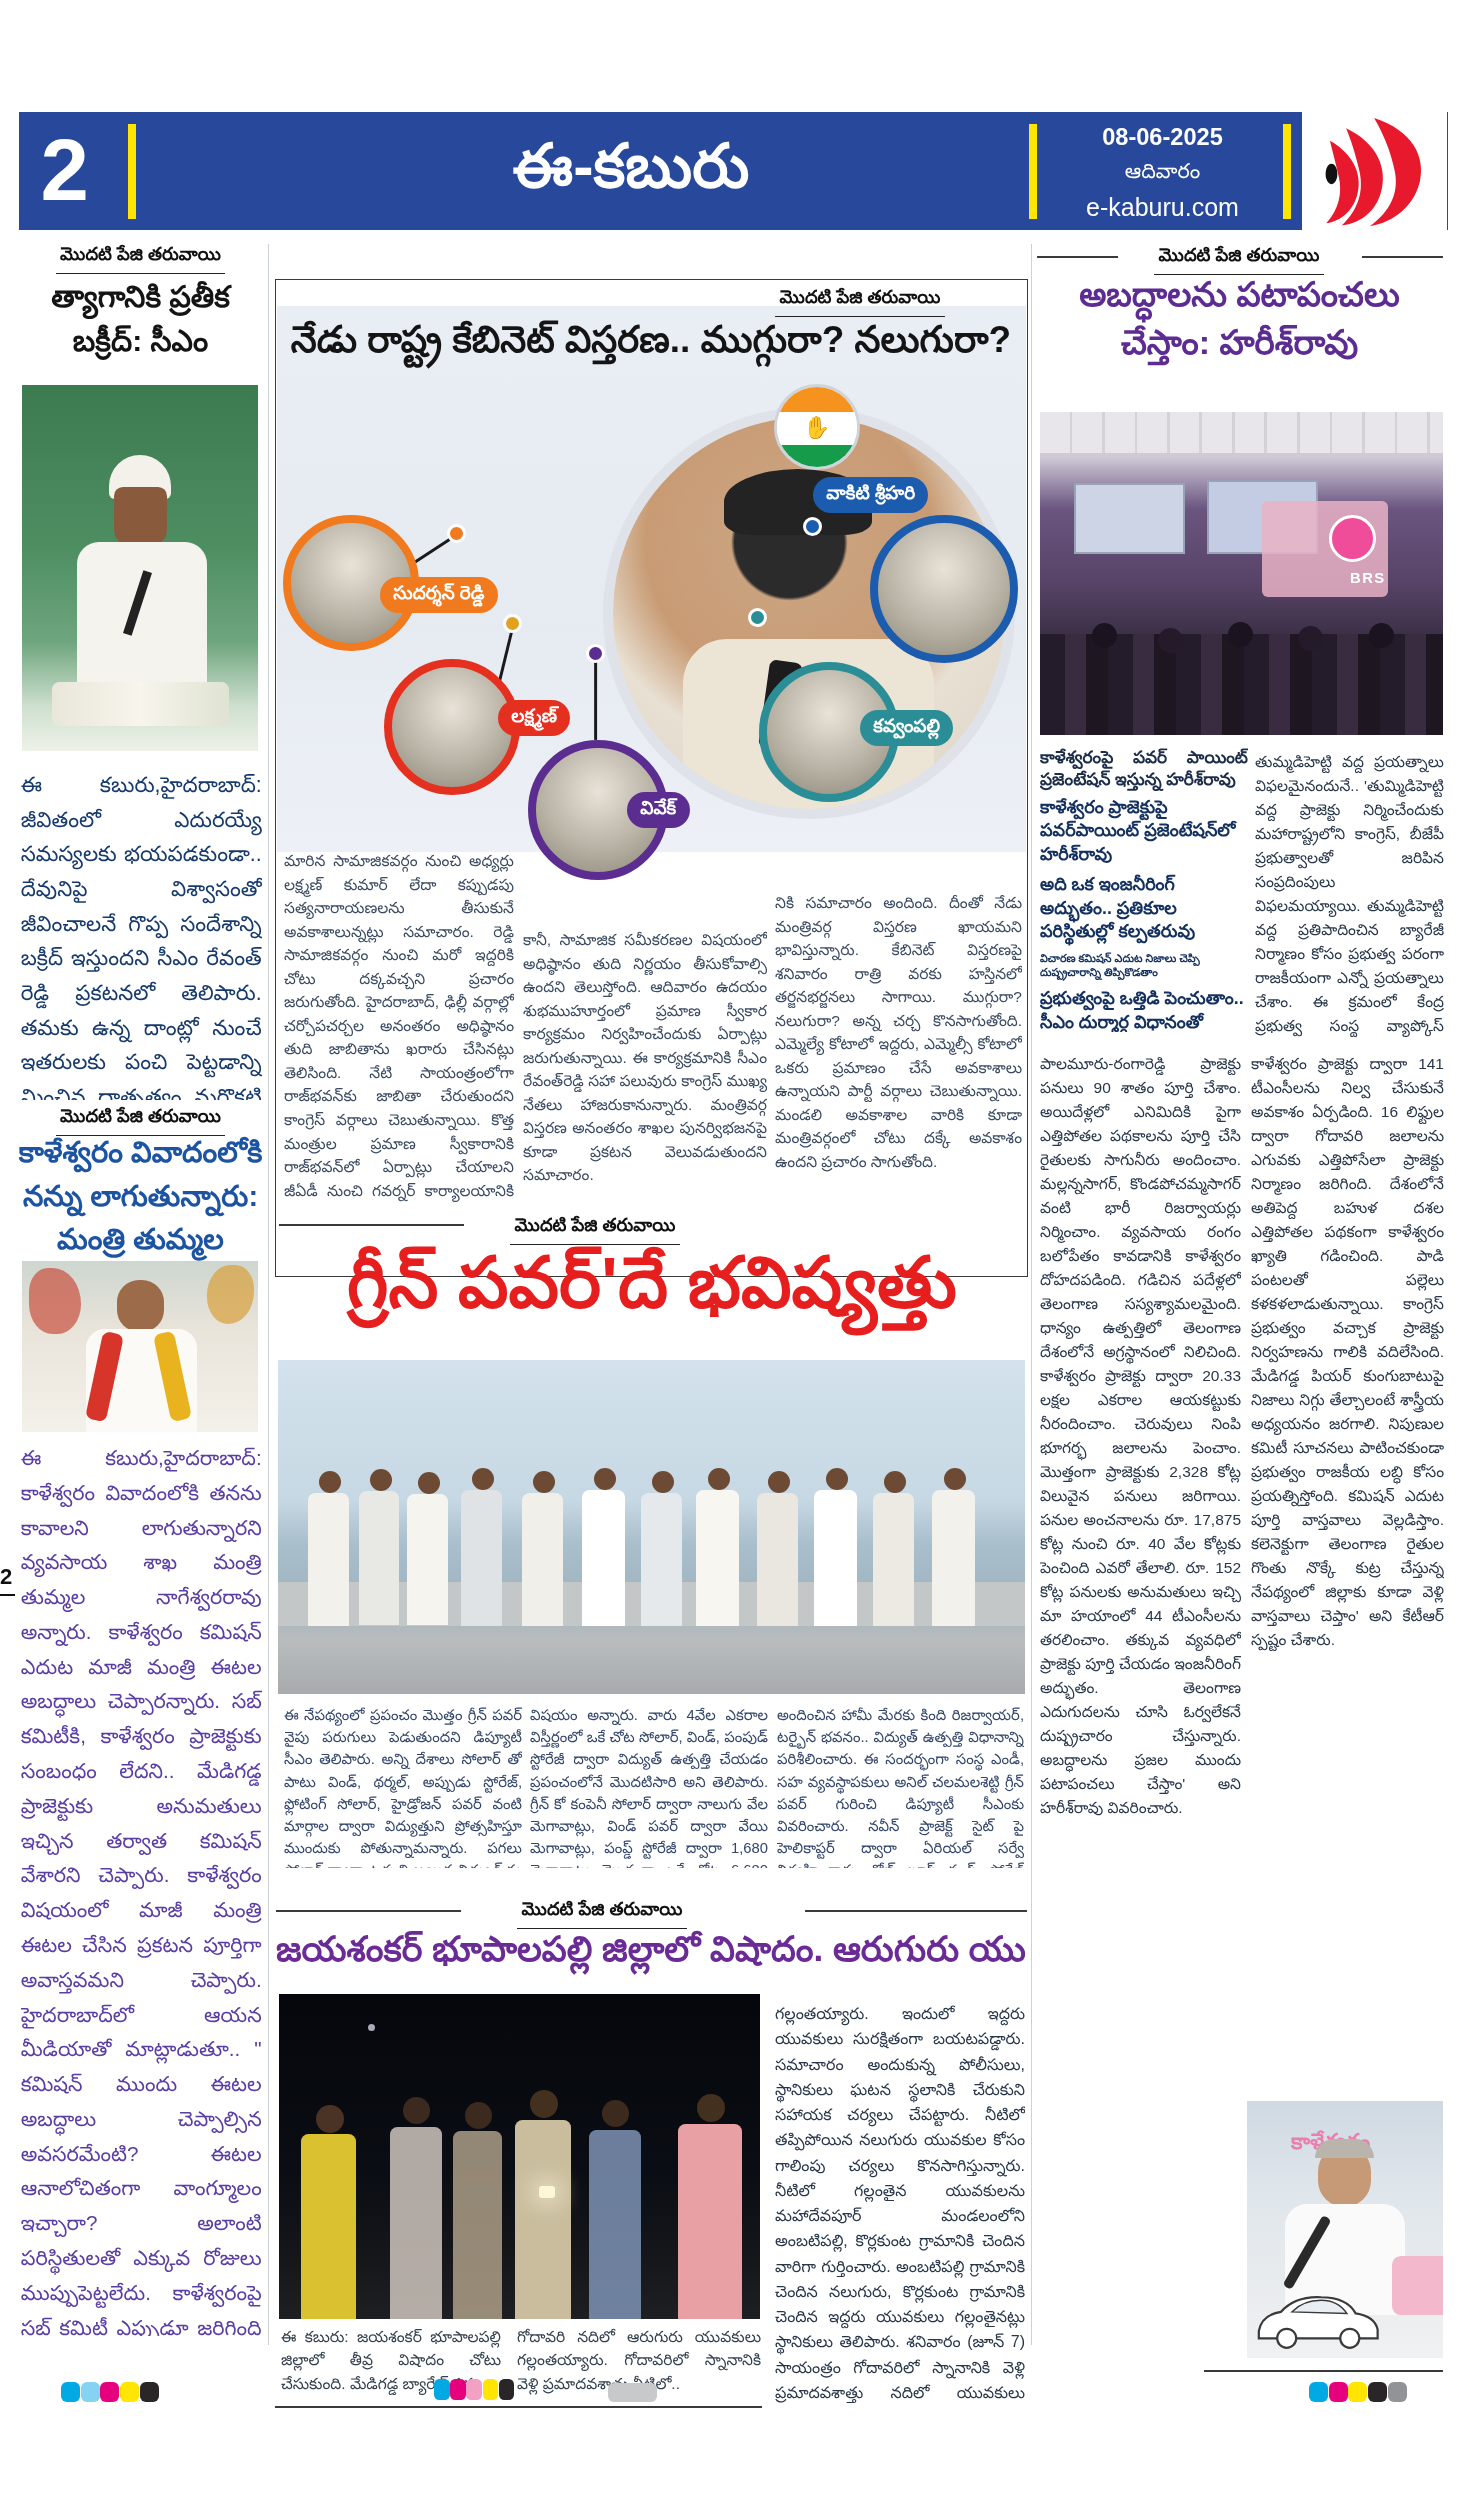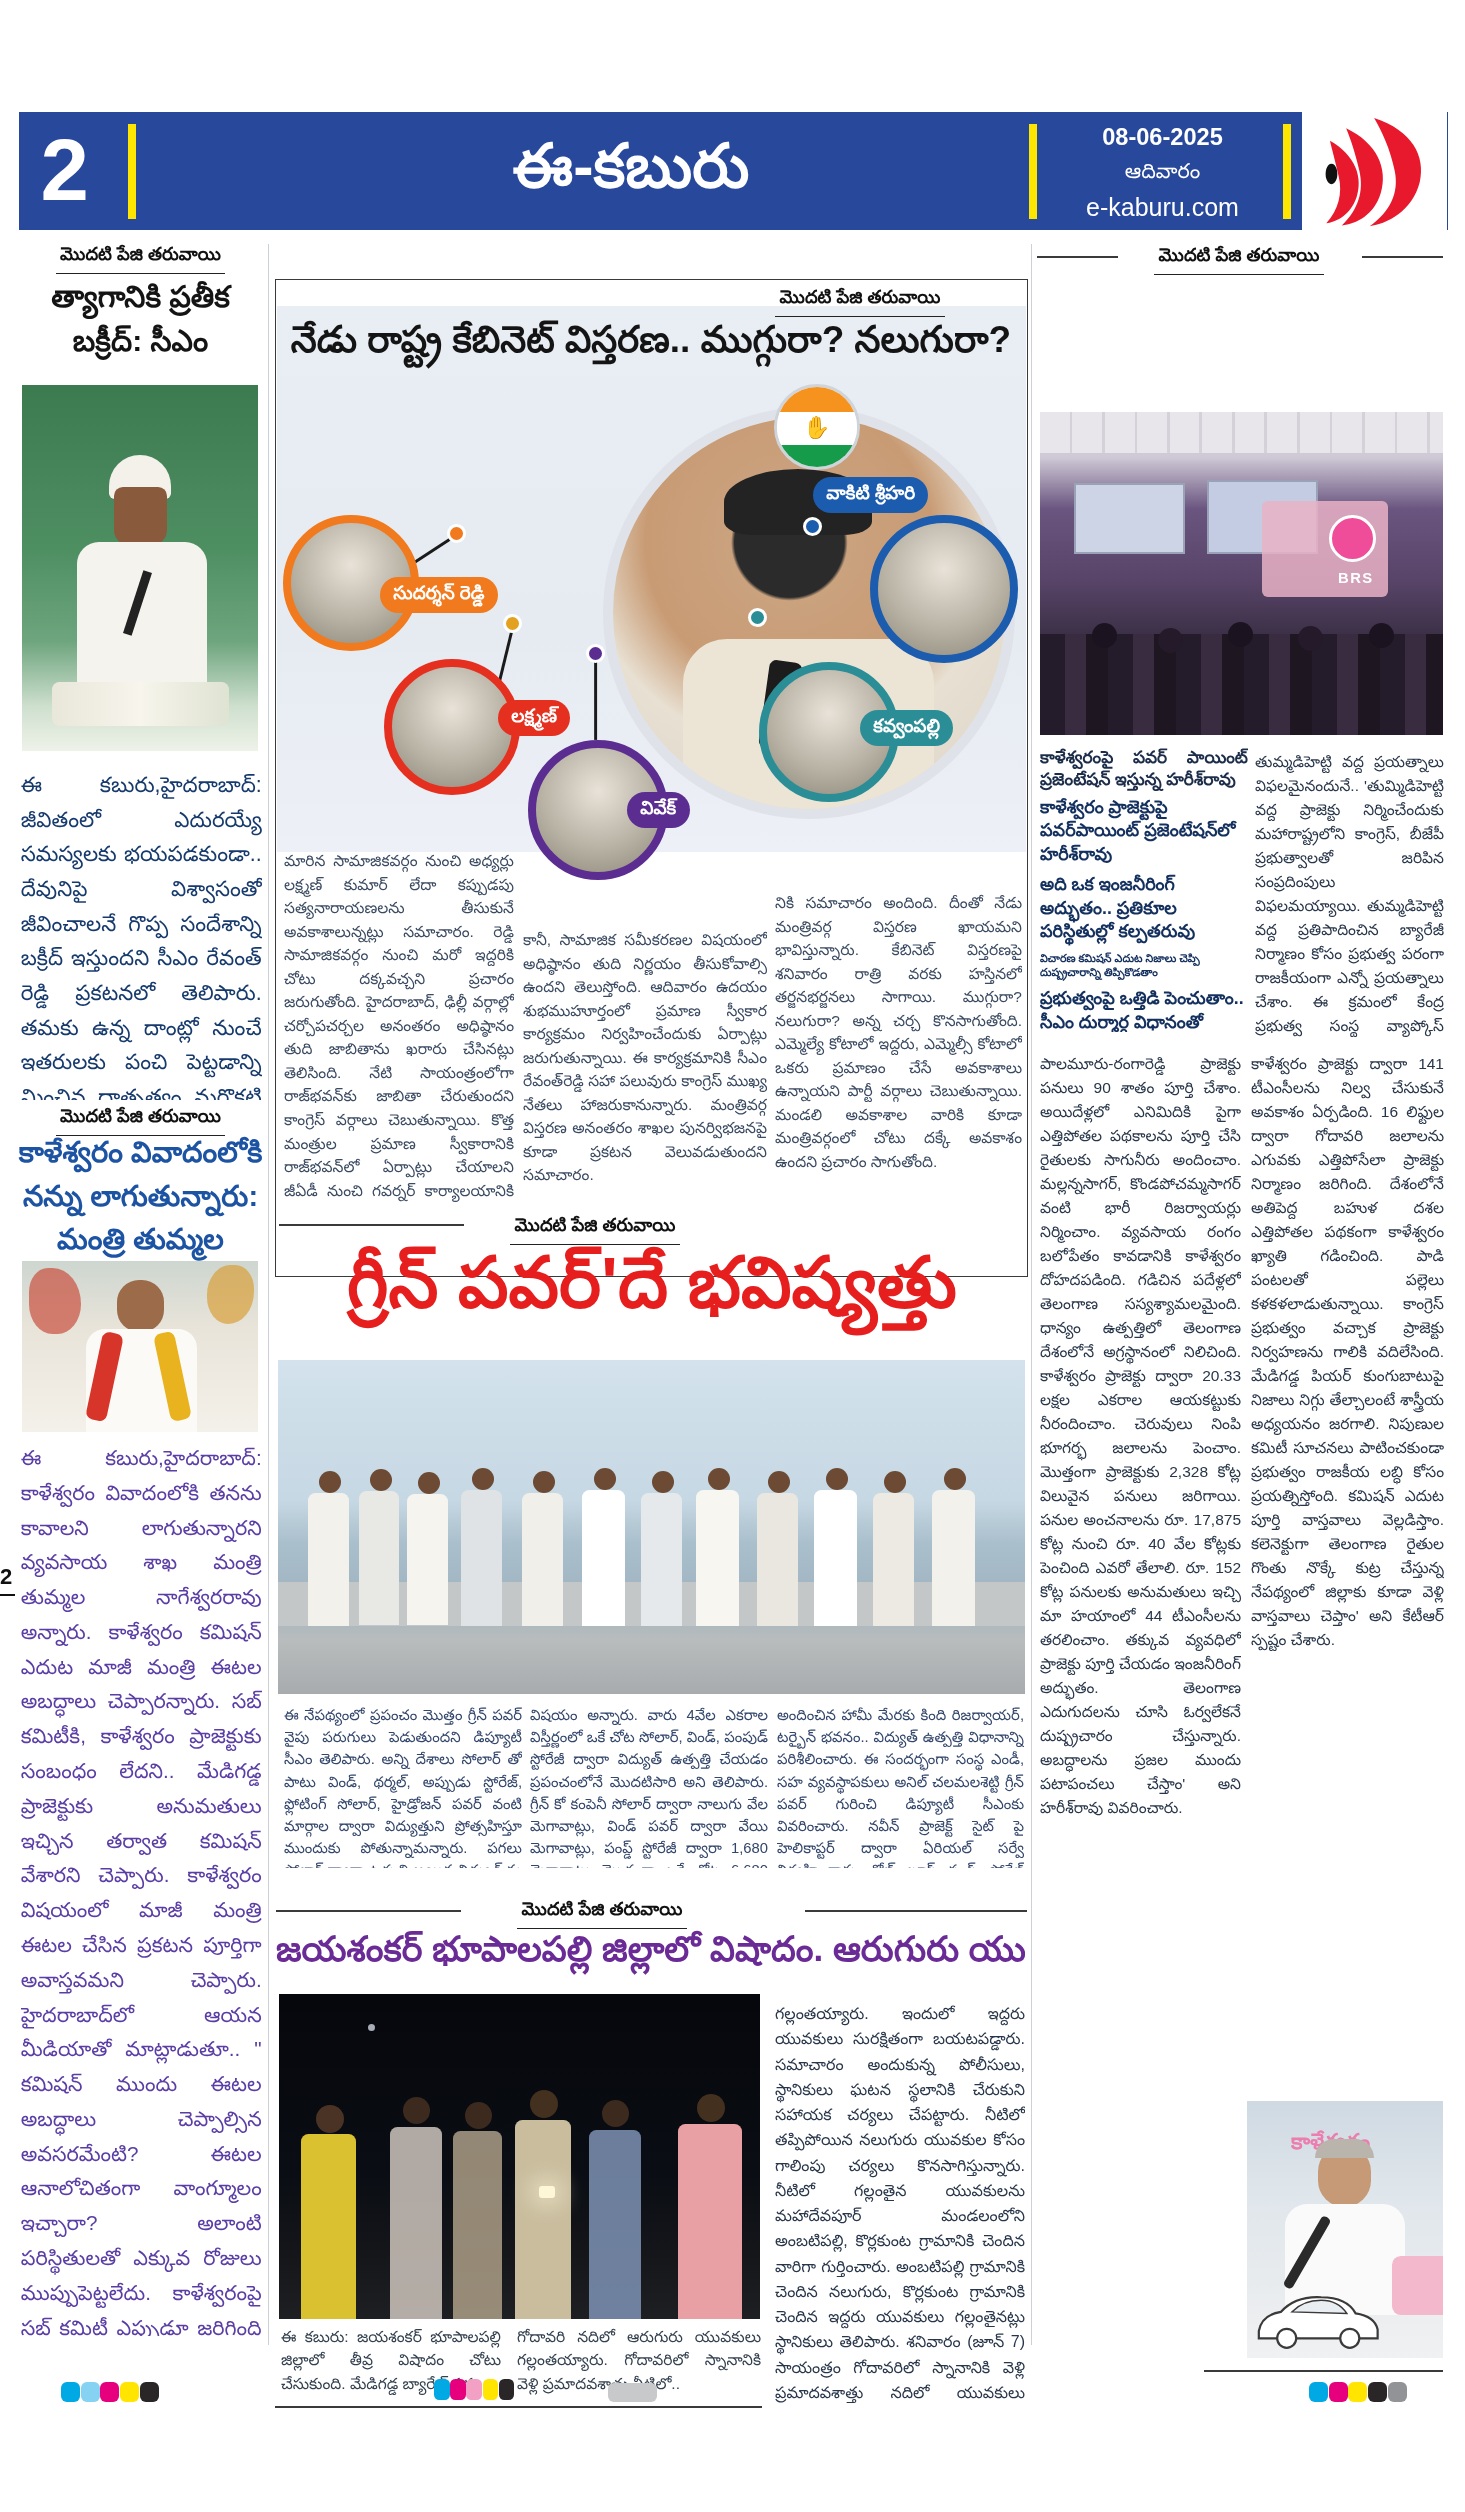--- a/index.html
+++ b/index.html
@@ -236,28 +236,32 @@
 
   <div class="abs just clip" style="left:281px;top:2325px;width:220px;height:71px;font-size:15.5px;line-height:1.5;color:#33404f;">ఈ కబురు: జయశంకర్ భూపాలపల్లి జిల్లాలో తీవ్ర విషాదం చోటు చేసుకుంది. మేడిగడ్డ బ్యారేజ్ వద్ద</div>
   <div class="abs just clip" style="left:517px;top:2325px;width:244px;height:71px;font-size:15.5px;line-height:1.5;color:#33404f;">గోదావరి నదిలో ఆరుగురు యువకులు గల్లంతయ్యారు. గోదావరిలో స్నానానికి వెళ్లి ప్రమాదవశాత్తు నీటిలో..</div>
   <div class="abs boxline" style="left:275px;top:2406px;width:487px;height:1.5px;"></div>
 
   <div class="abs boxline" style="left:1037px;top:256px;width:81px;height:1.5px;"></div>
   <div class="abs boxline" style="left:1362px;top:256px;width:81px;height:1.5px;"></div>
   <div class="abs ctr" style="left:1117px;top:245px;width:244px;">
     <span class="kicker">మొదటి పేజి తరువాయి</span>
   </div>
+  <div class="abs ctr hl-purple" style="left:1034px;top:270px;width:411px;font-size:34px;">
+    <div>అబద్ధాలను పటాపంచలు</div>
+    <div>చేస్తాం: హరీశ్‌రావు</div>
+  </div>
 
   <div class="photo" style="left:1040px;top:412px;width:403px;height:323px;background:linear-gradient(180deg,#dcd8e0 0%,#cfc9d6 14%,#6a5580 30%,#584468 52%,#3a2f45 70%,#2d2433 100%);">
     <div class="abs" style="left:0px;top:0px;width:403px;height:41px;background:repeating-linear-gradient(90deg,#e8e6ea 0 29.5px,#d4d1d8 29.5px 32.5px);"></div>
     <div class="abs" style="left:34px;top:71px;width:111px;height:71px;background:#cdd4e6;border:2.2px solid #9aa2b8;"></div>
     <div class="abs" style="left:167px;top:68px;width:111px;height:74px;background:#c3cce2;border:2.2px solid #9aa2b8;"></div>
     <div class="abs" style="left:222px;top:89px;width:126px;height:96px;background:#e9b2c6;border-radius:5.9px;opacity:.85;"></div>
     <div class="abs" style="left:289px;top:103px;width:47px;height:47px;border-radius:50%;background:#ef4d9a;border:3px solid #fff;"></div>
-    <div class="abs" style="left:298px;top:158px;color:#fff;font-weight:bold;font-size:14.8px;letter-spacing:1.5px;">BRS</div>
+    <div class="abs" style="left:310px;top:158px;color:#fff;font-weight:bold;font-size:14.8px;letter-spacing:1.5px;">BRS</div>
     <div class="abs" style="left:0px;top:222px;width:403px;height:102px;background:repeating-linear-gradient(90deg,#241c2b 0 25px,#3a2c40 25px 46px,#1e1722 46px 68px);border-radius:0 0 1.5px 1.5px;"></div>
     <div class="head" style="left:52px;top:211px;width:25px;height:25px;background:#1b1420;"></div>
     <div class="head" style="left:118px;top:216px;width:25px;height:25px;background:#241a2a;"></div>
     <div class="head" style="left:188px;top:210px;width:25px;height:25px;background:#1b1420;"></div>
     <div class="head" style="left:258px;top:214px;width:25px;height:25px;background:#241a2a;"></div>
     <div class="head" style="left:329px;top:211px;width:25px;height:25px;background:#1b1420;"></div>
   </div>
 
   <div class="abs just clip" style="left:1040px;top:747px;width:208px;height:44px;font-size:17px;font-weight:bold;color:#1c2d49;line-height:1.3;">కాళేశ్వరంపై పవర్ పాయింట్ ప్రజెంటేషన్ ఇస్తున్న హరీశ్‌రావు</div>
 

